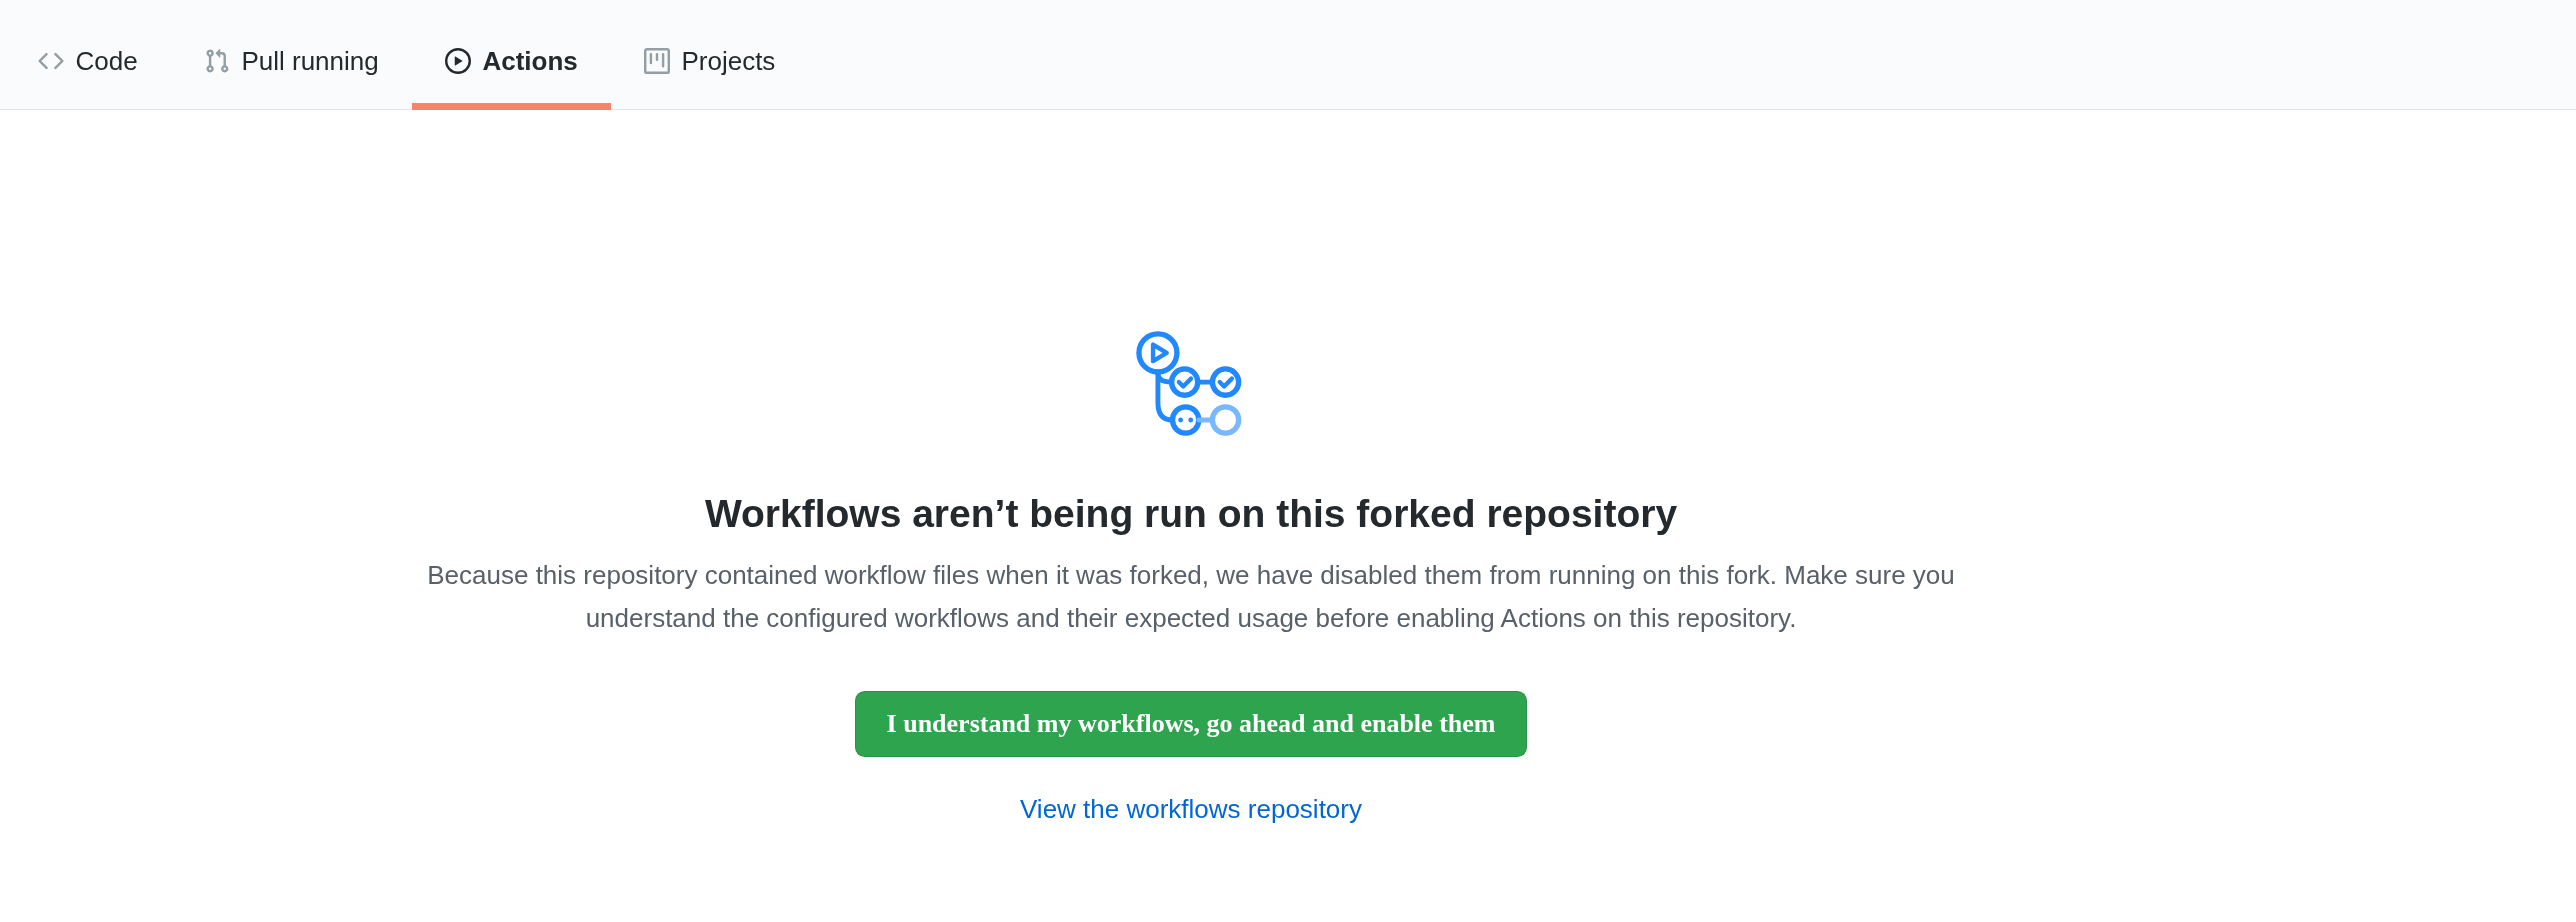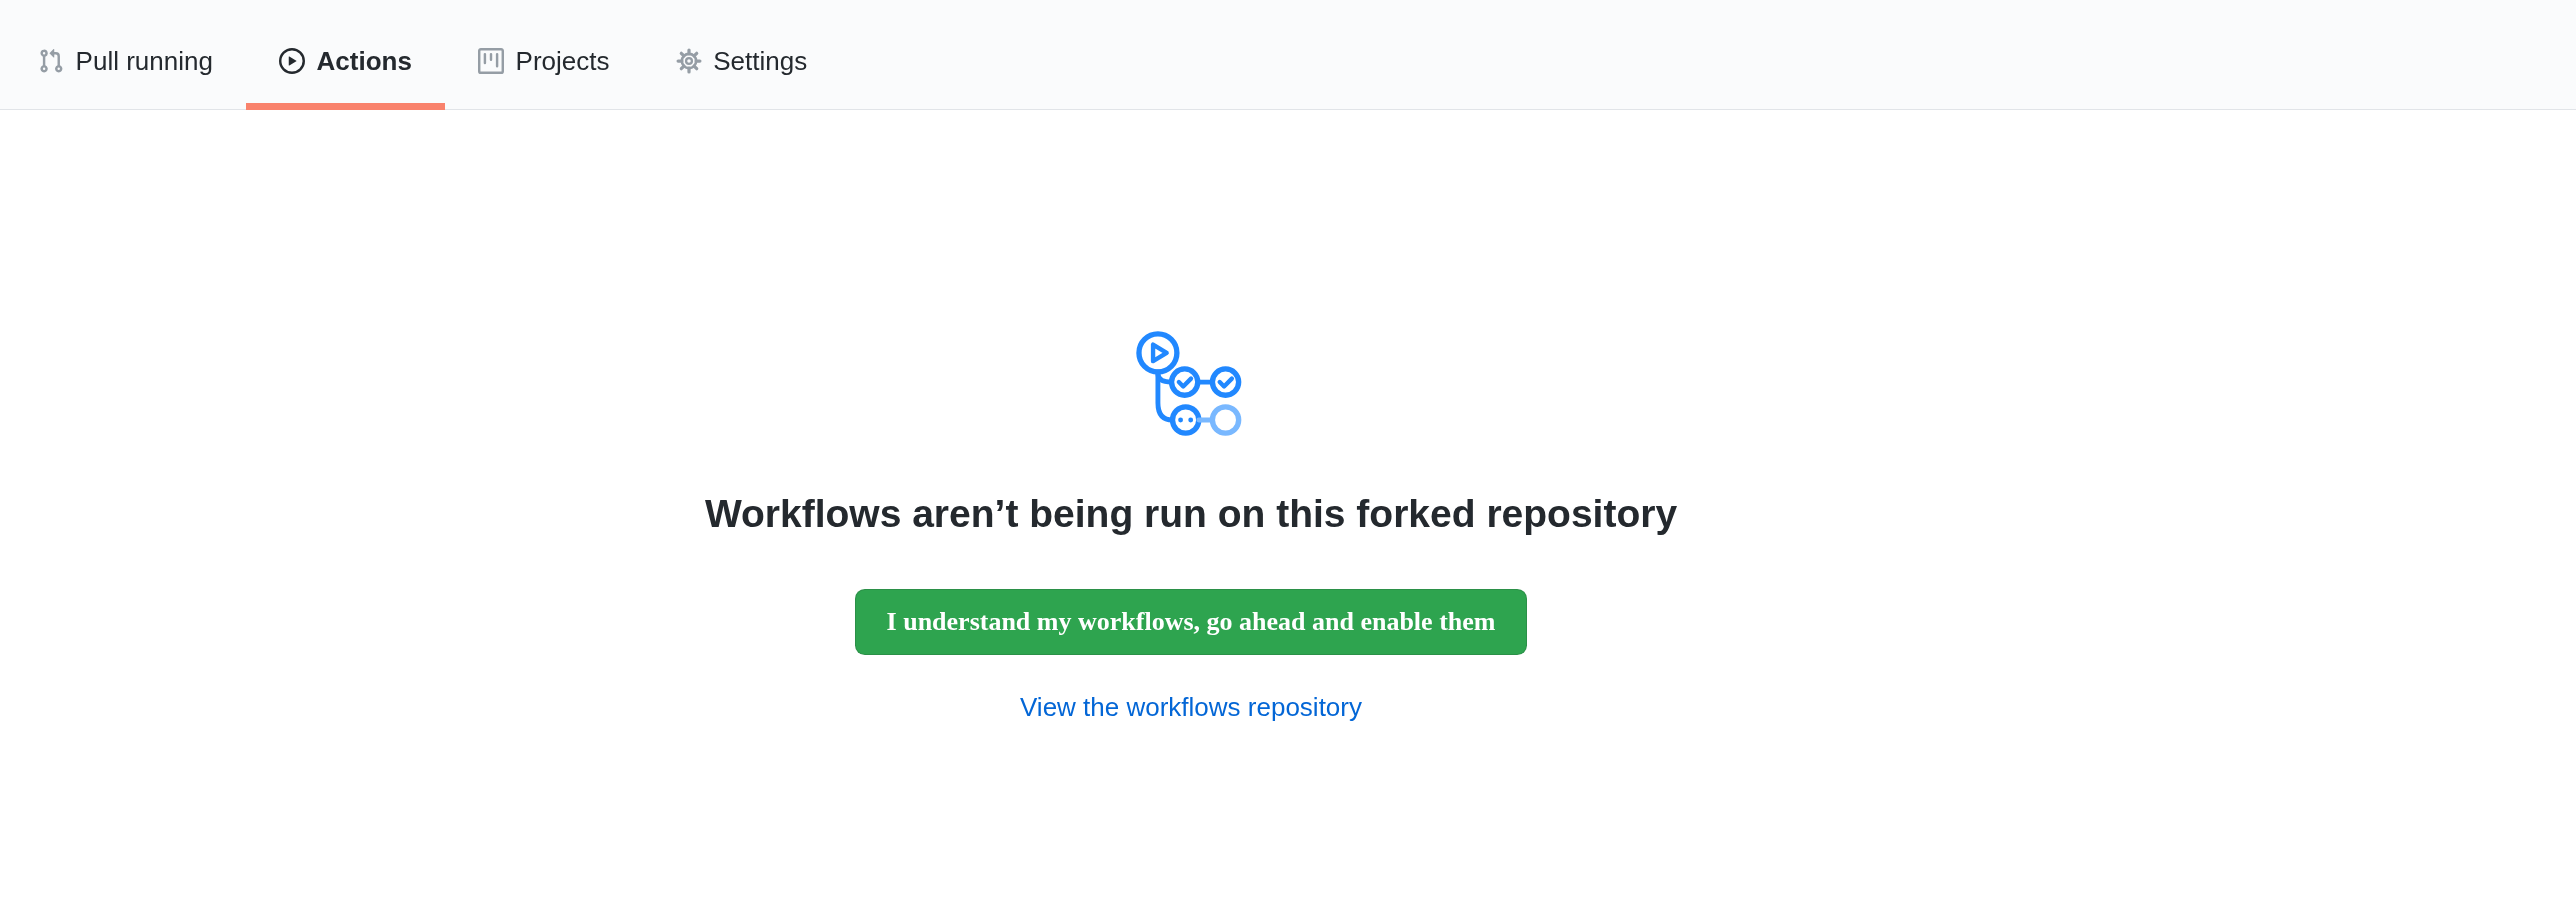--- a/index.html
+++ b/index.html
@@ -101,20 +101,28 @@
     color: var(--link-text, #0366d6);
     text-decoration: none;
     cursor: pointer;
   }
 </style>
 </head>
 <body>
 
 <header class="tab-bar">
 
+  <div class="tab">
+    <span>
+      <svg class="octicon" viewBox="0 0 16 16" aria-hidden="true">
+        <path d="M4.72 3.22a.75.75 0 0 1 1.06 1.06L2.06 8l3.72 3.72a.75.75 0 1 1-1.06 1.06L.47 8.53a.75.75 0 0 1 0-1.06l4.25-4.25Zm6.56 0a.75.75 0 1 0-1.06 1.06L13.94 8l-3.72 3.72a.75.75 0 1 0 1.06 1.06l4.25-4.25a.75.75 0 0 0 0-1.06l-4.25-4.25Z"></path>
+      </svg>
+    </span>
+    <span>Code</span>
+  </div>
 
   <div class="tab">
     <span>
       <svg class="octicon" viewBox="0 0 16 16" aria-hidden="true">
         <path d="M1.5 3.25a2.25 2.25 0 1 1 3 2.122v5.256a2.251 2.251 0 1 1-1.5 0V5.372A2.25 2.25 0 0 1 1.5 3.25Zm5.677-.177L9.573.677A.25.25 0 0 1 10 .854V2.5h1A2.5 2.5 0 0 1 13.5 5v5.628a2.251 2.251 0 1 1-1.5 0V5a1 1 0 0 0-1-1h-1v1.646a.25.25 0 0 1-.427.177L7.177 3.427a.25.25 0 0 1 0-.354ZM3.75 2.5a.75.75 0 1 0 0 1.5.75.75 0 0 0 0-1.5Zm0 9.5a.75.75 0 1 0 0 1.5.75.75 0 0 0 0-1.5Zm8.25.75a.75.75 0 1 0 1.5 0 .75.75 0 0 0-1.5 0Z"></path>
       </svg>
     </span>
     <span>Pull running</span>
   </div>
 
@@ -129,37 +137,20 @@
 
   <div class="tab">
     <span>
       <svg class="octicon" viewBox="0 0 16 16" aria-hidden="true">
         <path d="M1.75 0h12.5C15.216 0 16 .784 16 1.75v12.5A1.75 1.75 0 0 1 14.25 16H1.75A1.75 1.75 0 0 1 0 14.25V1.75C0 .784.784 0 1.75 0ZM1.5 1.75v12.5c0 .138.112.25.25.25h12.5a.25.25 0 0 0 .25-.25V1.75a.25.25 0 0 0-.25-.25H1.75a.25.25 0 0 0-.25.25ZM11.75 3a.75.75 0 0 1 .75.75v7.5a.75.75 0 0 1-1.5 0v-7.5a.75.75 0 0 1 .75-.75Zm-8.25.75a.75.75 0 0 1 1.5 0v5.5a.75.75 0 0 1-1.5 0v-5.5ZM8 3a.75.75 0 0 1 .75.75v3.5a.75.75 0 0 1-1.5 0v-3.5A.75.75 0 0 1 8 3Z"></path>
       </svg>
     </span>
     <span>Projects</span>
   </div>
 
-  <div class="tab">
-    <span>
-      <svg class="octicon octicon-stroke" viewBox="0 0 16 16" aria-hidden="true" stroke-linecap="round">
-        <circle cx="8" cy="8" r="4.4" stroke-width="1.6"></circle>
-        <circle cx="8" cy="8" r="1.8" stroke-width="1.4"></circle>
-        <line x1="8" y1="3.6" x2="8" y2="1.3" stroke-width="2"></line>
-        <line x1="11.11" y1="4.89" x2="12.74" y2="3.26" stroke-width="2"></line>
-        <line x1="12.4" y1="8" x2="14.7" y2="8" stroke-width="2"></line>
-        <line x1="11.11" y1="11.11" x2="12.74" y2="12.74" stroke-width="2"></line>
-        <line x1="8" y1="12.4" x2="8" y2="14.7" stroke-width="2"></line>
-        <line x1="4.89" y1="11.11" x2="3.26" y2="12.74" stroke-width="2"></line>
-        <line x1="3.6" y1="8" x2="1.3" y2="8" stroke-width="2"></line>
-        <line x1="4.89" y1="4.89" x2="3.26" y2="3.26" stroke-width="2"></line>
-      </svg>
-    </span>
-    <span>Settings</span>
-  </div>
 
 </header>
 
 <main class="content">
 
   <div class="workflow-art">
     <svg width="110" height="107" viewBox="0 0 113 110" aria-hidden="true">
       <g fill="none" stroke="#2188ff" stroke-width="5.5" stroke-linecap="round">
 
         <path d="M22.5 42 V74 C22.5 86 28 91.5 37.5 91.5" stroke-width="5"></path>
@@ -183,20 +174,21 @@
       <circle cx="56.2" cy="91.5" r="2.5" fill="#2188ff"></circle>
       <g fill="none" stroke="#79b8ff" stroke-width="5.5" stroke-linecap="round">
         <path d="M64.5 91.5 H78.5" stroke-width="5"></path>
         <circle cx="92" cy="91.5" r="13.5"></circle>
       </g>
     </svg>
   </div>
 
   <h1 class="empty-heading">Workflows aren’t being run on this forked repository</h1>
 
+  <p class="empty-desc">Because this repository contained workflow files when it was forked, we have disabled them from running on this fork. Make sure you understand the configured workflows and their expected usage before enabling Actions on this repository.</p>
 
   <div>
     <button class="enable-btn">I understand my workflows, go ahead and enable them</button>
   </div>
 
   <div class="link-row">
     <a class="workflows-link" href="#">View the workflows repository</a>
   </div>
 
 </main>

